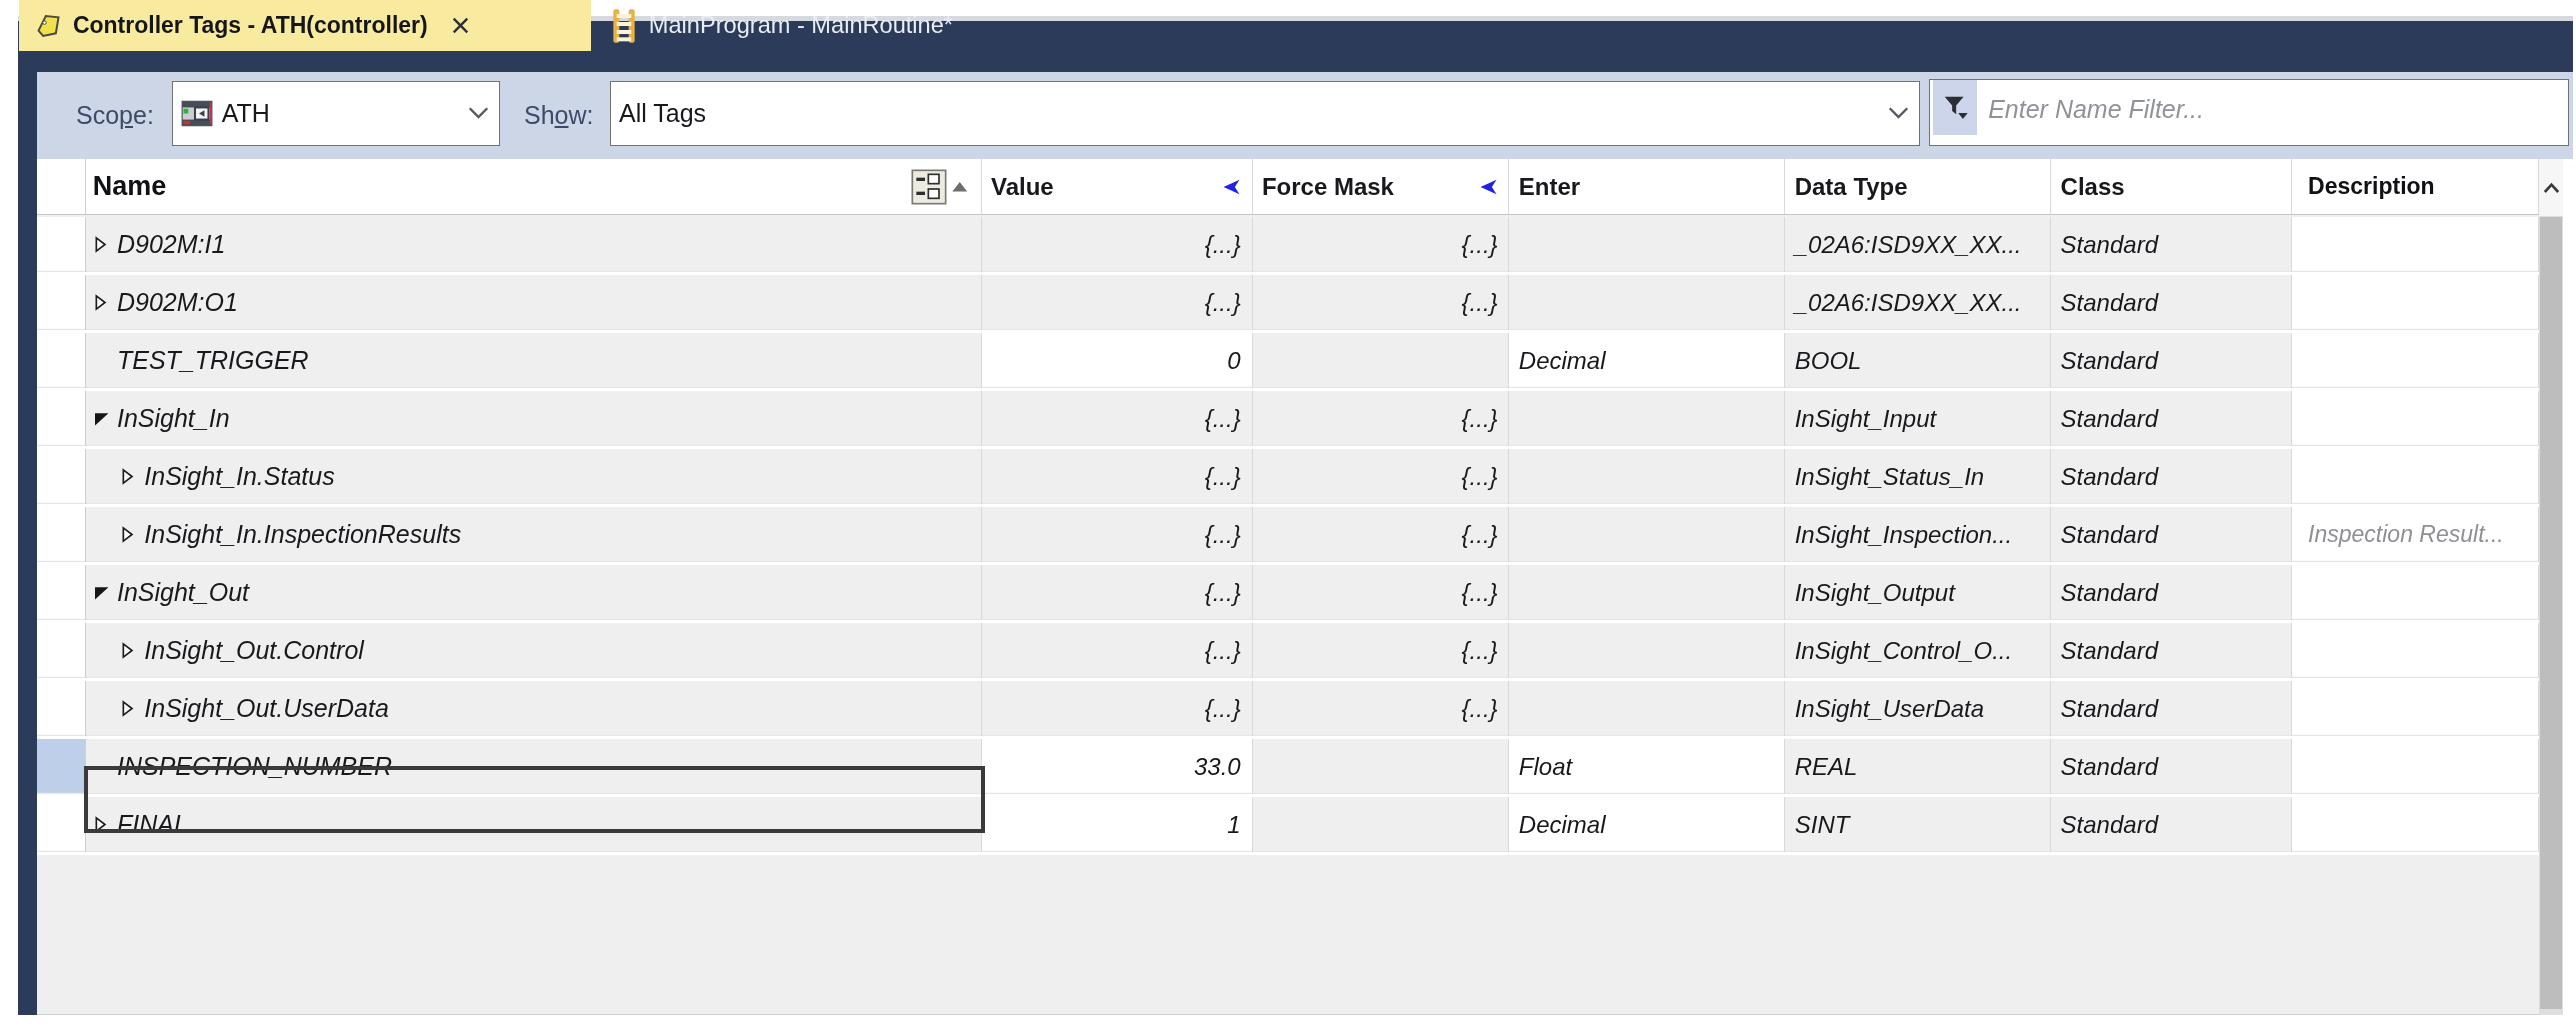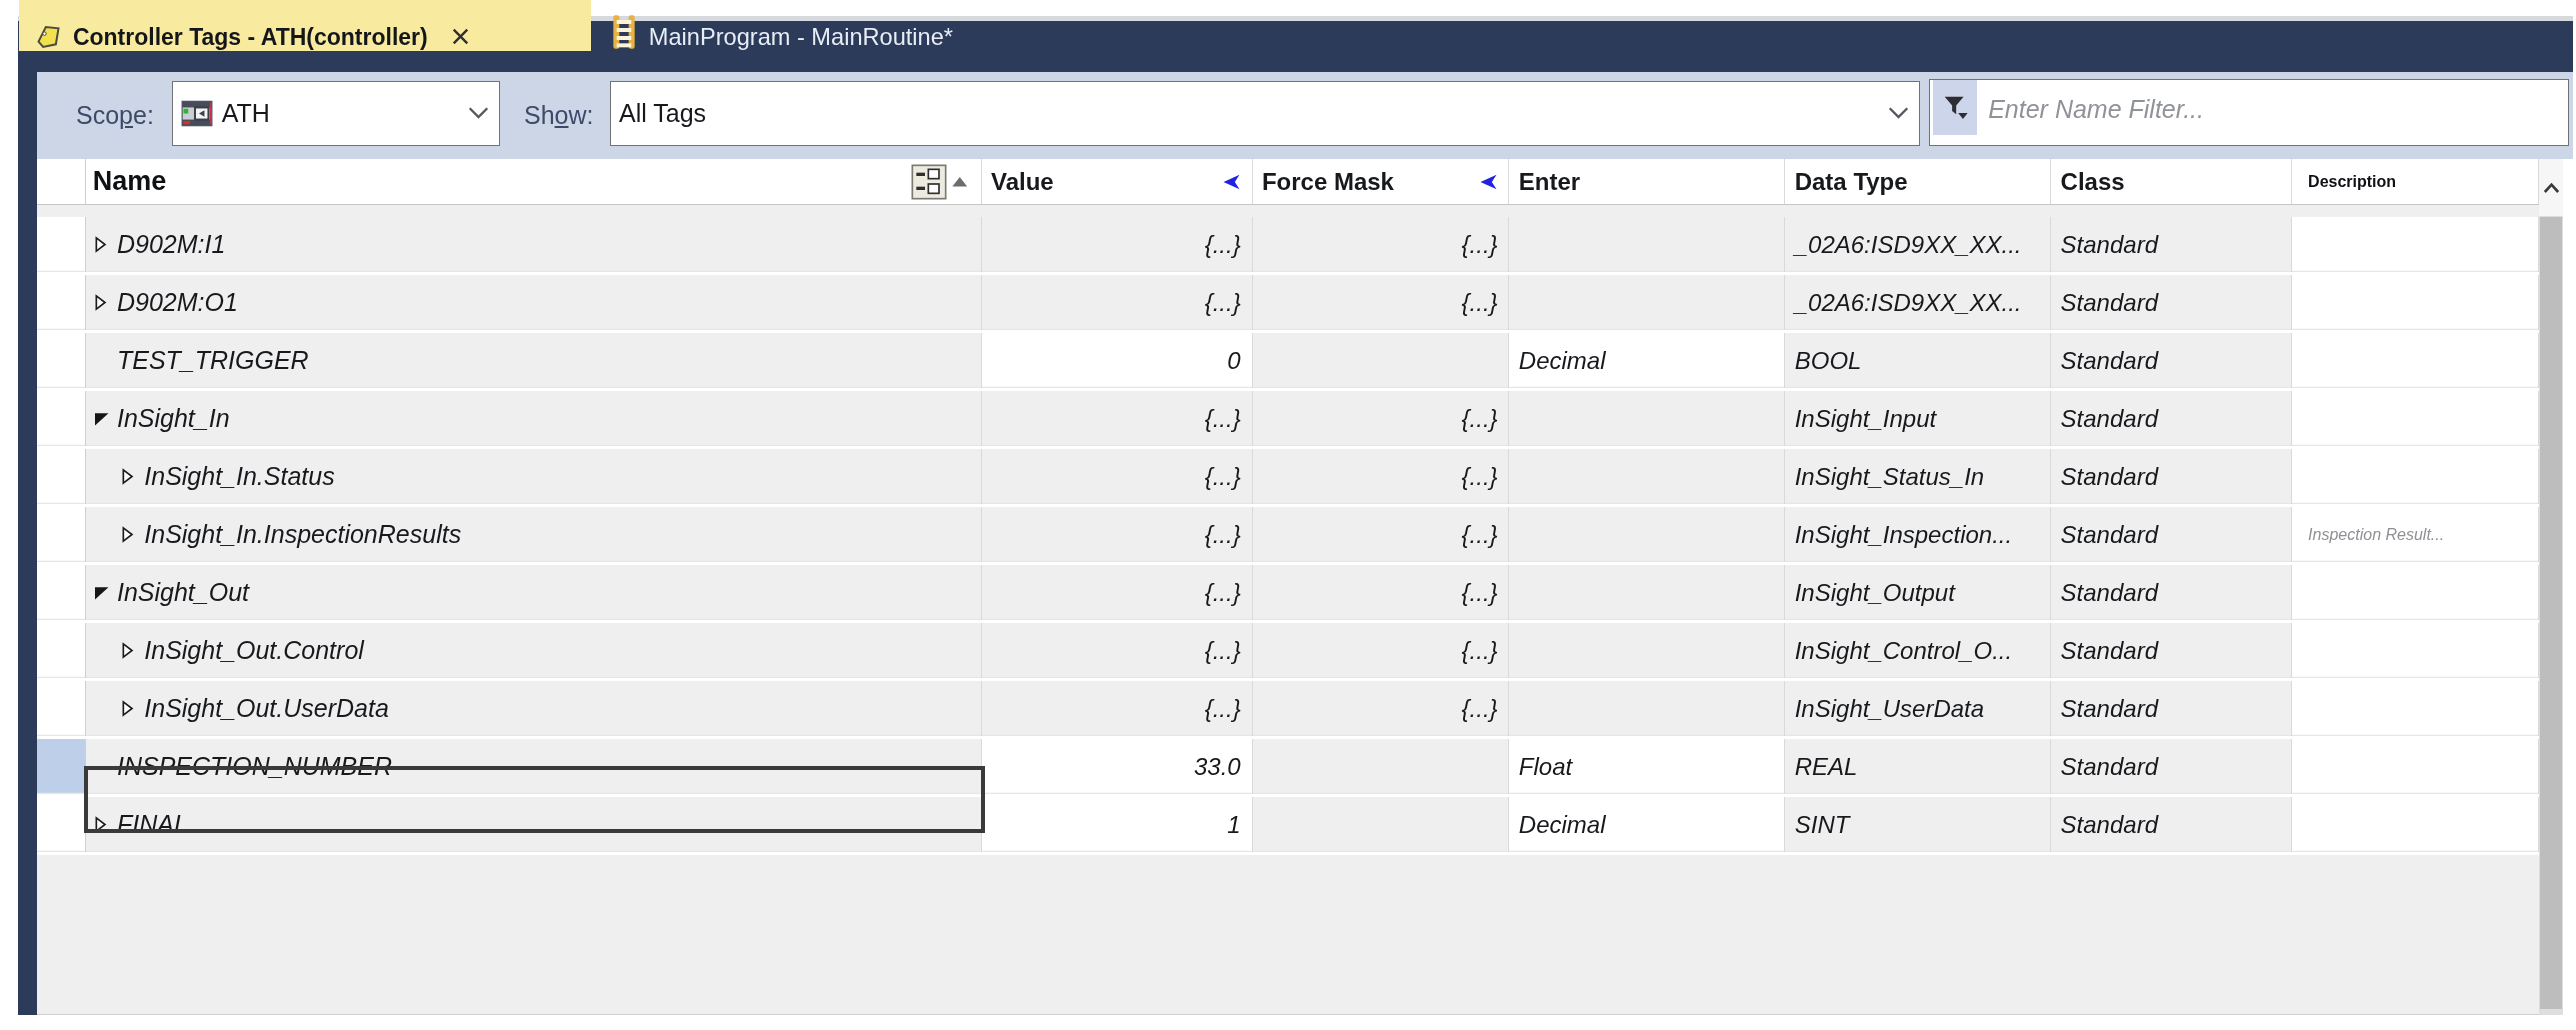--- a/index.html
+++ b/index.html
@@ -8,21 +8,21 @@
   }
   *{box-sizing:border-box;margin:0;padding:0;font-family:"Liberation Sans","DejaVu Sans",sans-serif;}
   html,body{background:#ffffff;}
   #stage{position:relative;width:2576px;height:1030px;background:#ffffff;overflow:hidden;}
 
   
   .top-strip{position:absolute;left:18px;top:16px;width:2555px;height:4.7px;background:#d6d9de;}
   .tab-bar{position:absolute;left:18px;top:21px;width:2555px;height:51px;background:var(--c-tabbar);}
   .left-bar{position:absolute;left:18px;top:21px;width:19px;height:994px;background:var(--c-tabbar);}
 
-  .tab{position:absolute;top:0;height:51px;display:flex;align-items:flex-end;cursor:default;}
+  .tab{position:absolute;top:0;height:51px;display:flex;align-items:center;cursor:default;}
   .tab.active{left:19px;width:572px;background:var(--c-activetab);padding-left:13.5px;}
   .tab.active .tab-label{font-weight:bold;color:#14161a;font-size:23px;margin-left:9.4px;}
   .tab.inactive{left:591px;width:512px;padding-left:19px;}
   .tab.inactive .tab-label{color:#e9edf5;font-size:23.6px;margin-left:10.8px;}
   .tab-close{margin-left:17.5px;display:flex;align-items:center;justify-content:center;width:30px;height:30px;}
 
   
   .toolbar{position:absolute;left:37px;top:72px;width:2536px;height:87px;background:var(--c-toolbar);}
   .tb-label{position:absolute;top:0;height:87px;display:flex;align-items:center;font-size:25px;color:#3d4a68;}
   .tb-label .accel{text-decoration:underline;}
@@ -35,35 +35,35 @@
   .combo-chevron{position:absolute;right:9.4px;top:50%;transform:translateY(-50%);}
   .filter-box{position:absolute;left:1892px;top:7.4px;width:640px;height:67px;background:#ffffff;border:1.3px solid #6f7276;display:flex;align-items:flex-start;}
   .funnel-btn{width:44px;height:55px;margin-left:3.4px;background:#cdd5ea;display:flex;align-items:center;justify-content:center;cursor:pointer;}
   .filter-input{flex:1;height:90%;border:none;outline:none;font-size:25px;font-style:italic;color:#333;padding-left:10.8px;background:transparent;}
   .filter-input::placeholder{color:#8f9297;font-style:italic;}
 
   
   .table{position:absolute;left:37px;top:159px;width:2536px;height:856px;background:var(--c-grid);border-bottom:0.7px solid #d0d0d0;}
   .right-gap{position:absolute;left:2526px;top:0;width:10px;height:856px;background:#ffffff;}
 
-  .hdr{position:absolute;left:0;top:0;width:2502px;height:46px;display:flex;background:#ffffff;border-bottom:1.3px solid #c6c6c6;}
+  .hdr{position:absolute;left:0;top:0;width:2502px;height:56px;display:flex;background:#ffffff;border-bottom:1.3px solid #c6c6c6;}
   .hcell{display:flex;align-items:center;border-right:0.7px solid #d9d9d9;padding:0 9.4px;font-weight:bold;font-size:27px;color:#101114;}
   .hcell .sp{flex:1;}
   .rows{position:absolute;left:0;top:58px;width:2502px;font-style:italic;}
 
   .row{display:flex;height:58px;border-bottom:3.4px solid #ffffff;background:var(--c-grid);}
   .cell{display:flex;align-items:center;border-right:0.7px solid #d9d9d9;box-shadow:inset 0 -1.3px 0 #e6e6e6;height:100%;}
   .c-gutter{width:49px;background:#ffffff;border-right:0.7px solid #cfcfcf;}
   .c-name{width:896px;padding-left:6.7px;}
   .c-value{width:271px;justify-content:flex-end;padding-right:10.8px;font-size:24px;color:#17191c;}
   .c-force{width:257px;justify-content:flex-end;padding-right:10.8px;font-size:24px;color:#17191c;}
   .c-style{width:276px;padding-left:9.4px;font-size:24px;color:#17191c;}
   .c-dtype{width:266px;padding-left:9.4px;font-size:24px;color:#17191c;}
   .c-class{width:241px;padding-left:9.4px;font-size:24px;color:#17191c;}
-  .c-desc{width:247px;padding-left:16px;background:#ffffff;font-size:16px;color:#8e9094;}
+  .c-desc{width:247px;padding-left:16px;background:#ffffff;font-size:23px;color:#8e9094;}
   .row.indent-1 .c-name{padding-left:34px;}
   .nm{font-size:25px;color:#17191c;margin-left:1.3px;}
   .tri{width:23px;display:flex;align-items:center;flex:none;}
   .row.editable .c-value,.row.editable .c-style{background:#ffffff;}
   .row.selected .c-gutter{background:var(--c-sel);}
 
   .sel-outline{position:absolute;left:47px;top:607px;width:901px;height:67px;border:4.7px solid #3a3a3a;pointer-events:none;}
 
   
   .vscroll{position:absolute;left:2502px;top:0;width:24px;height:856px;background:#dedede;}

